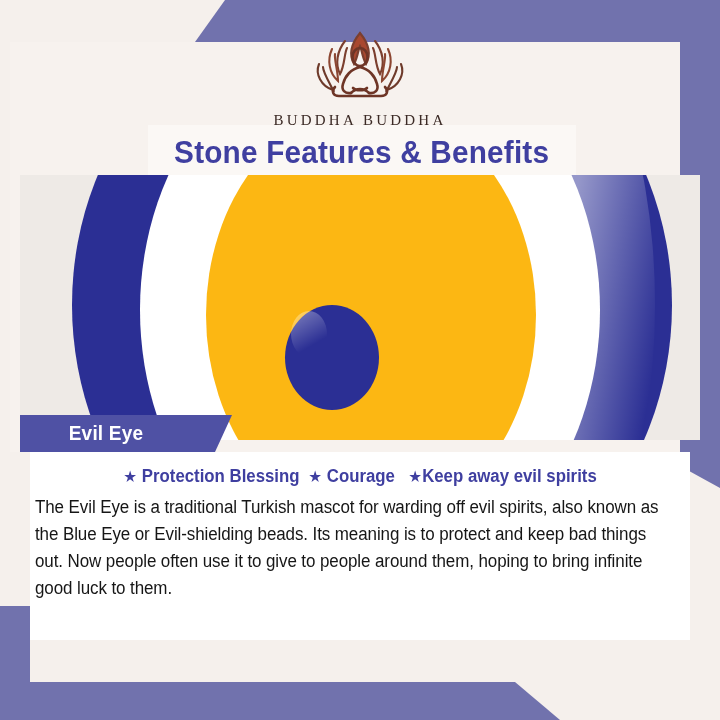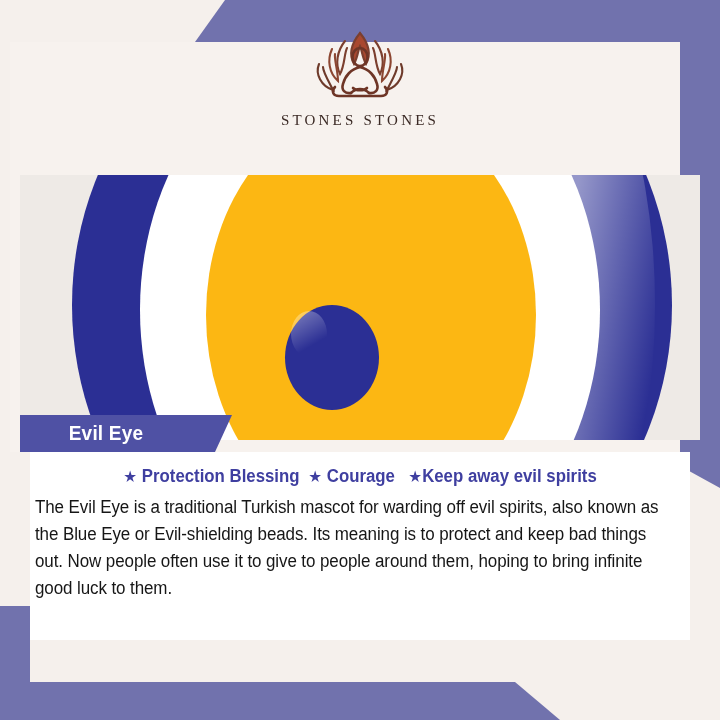--- a/index.html
+++ b/index.html
@@ -164,23 +164,26 @@
       </g>
       <g fill="none" stroke="#6e3526" stroke-width="2.6" stroke-linecap="round" stroke-linejoin="round">
         <ellipse cx="85" cy="33" rx="7.5" ry="9"></ellipse>
         <path d="M85 43 C76 45 70 52 68 60 C66 66 70 70 76 69"></path>
         <path d="M85 43 C94 45 100 52 102 60 C104 66 100 70 94 69"></path>
         <path d="M60 63 C56 67 58 72 64 72 L106 72 C112 72 114 67 110 63"></path>
         <path d="M76 69 C79 66 83 65 85 65 C87 65 91 66 94 69"></path>
         <path d="M78 64 C81 67 89 67 92 64"></path>
       </g>
     </svg>
-    <div class="logo-word">STONES STONES</div>
-  </div>
-
+    <div class="logo-word">BUDDHA BUDDHA</div>
+  </div>
+
+  <div class="title-plate">
+    <div class="title-text">Stone Features &amp; Benefits</div>
+  </div>
 
   <div class="art">
     <div class="art-inner">
       <div class="eye-outer"></div>
       <div class="eye-gloss"></div>
       <div class="eye-white"></div>
       <div class="eye-yellow"></div>
       <div class="eye-pupil"></div>
     </div>
   </div>

